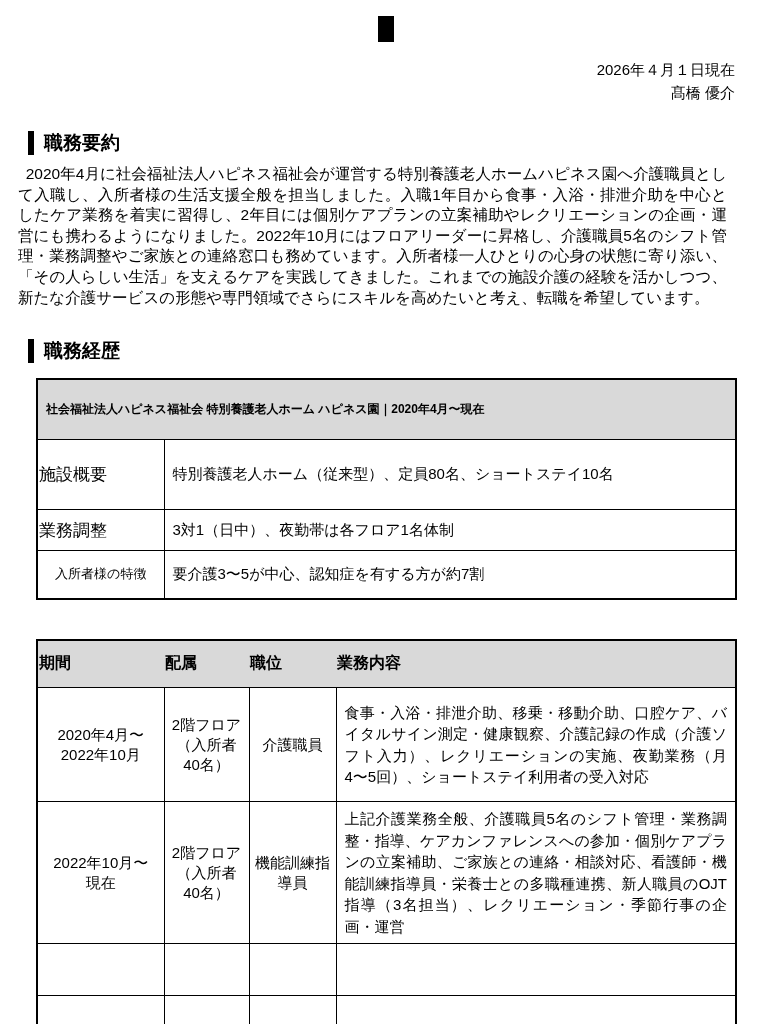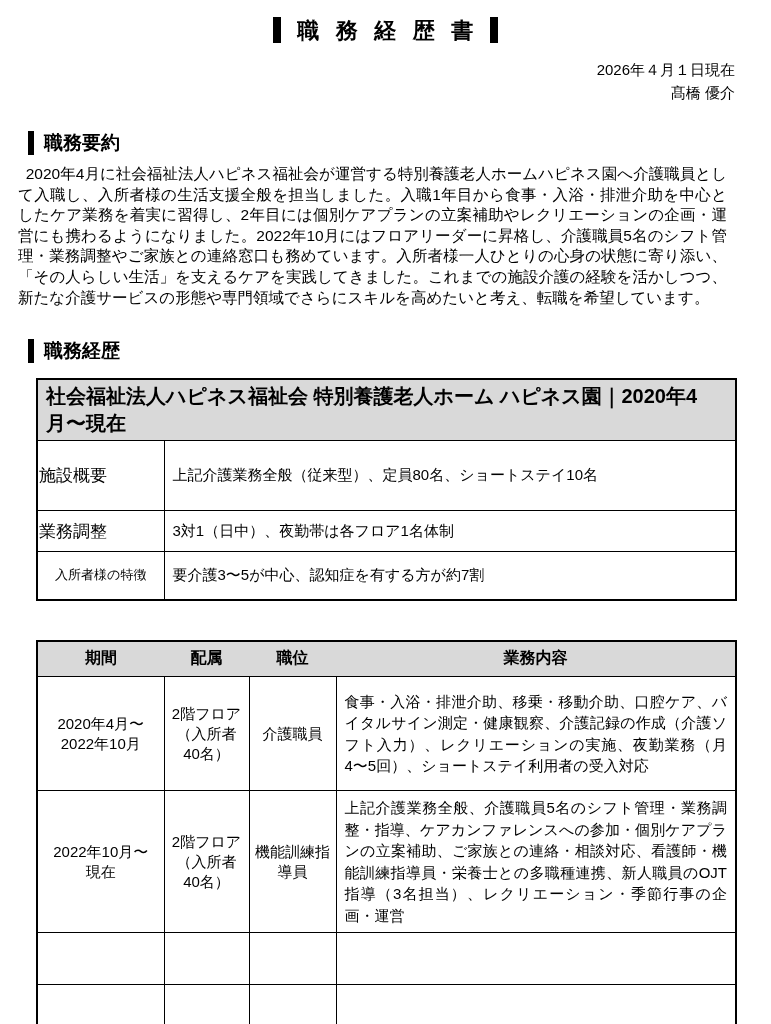--- a/index.html
+++ b/index.html
@@ -41,52 +41,52 @@
     text-align:justify;
     text-indent:0.5em;
   }
   
   table { border-collapse:collapse; table-layout:fixed; margin-left:36px; width:699px; border:2px solid #000; }
   td, th { box-sizing:border-box; }
   .facility-table { margin-top:14px; }
   .facility-table td { border:1px solid #000; }
   .company-cell {
     background:var(--header-bg,#d9d9d9);
-    font-weight:bold; font-size:20px;
-    padding:3px 8px; height:40px;
+    font-weight:bold; font-size:12px;
+    padding:21px 8px; height:40px;
   }
   .fac-label { text-align:left; font-size:17px; }
   .fac-label-sm { text-align:center; font-size:13px; }
   .fac-value { font-size:15px; padding:4px 8px; text-align:left; }
   .fac-row-1 td { height:70px; }
   .fac-row-2 td { height:41px; }
   .fac-row-3 td { height:48px; }
 
   .history-table { margin-top:39px; }
   .history-table thead th {
     background:var(--header-bg,#d9d9d9);
     font-size:16px; font-weight:bold;
-    height:36px; text-align:center;
+    height:48px; text-align:left;
     border:1px solid #000; border-left:none; border-right:none;
   }
   .history-table tbody td { border:1px solid #000; font-size:15px; vertical-align:middle; }
   .cell-center { text-align:center; white-space:pre-line; line-height:20px; padding:2px; }
   .cell-duties { text-align:justify; padding:6px 8px; line-height:21.5px; }
   .hist-row-1 td { height:114px; }
   .hist-row-2 td { height:126px; }
   .hist-row-3 td { height:52px; }
   .hist-row-4 td { height:51px; }
 </style>
 </head>
 <body>
 
 <div class="page">
 
   <div class="title-row">
-    <span class="tbar"></span><span class="title-text">職務経歴書</span><span class="tbar"></span>
+    <span class="tbar"></span><span class="tbar"></span>
   </div>
 
   <div class="meta">
     <div>2026年４月１日現在</div>
     <div>髙橋 優介</div>
   </div>
 
   <div class="section-heading sh-summary">
     <span class="hbar"></span>
     <span>職務要約</span>
@@ -103,21 +103,21 @@
     <colgroup>
         <col style="width:127px">
         <col style="width:572px">
       </colgroup>
     <tbody>
       <tr>
         <td colspan="2" class="company-cell">社会福祉法人ハピネス福祉会 特別養護老人ホーム ハピネス園｜2020年4月〜現在</td>
       </tr>
       <tr class="fac-row-1">
         <td class="fac-label">施設概要</td>
-        <td class="fac-value">上記介護業務全般（従来型）、定員80名、ショートステイ10名</td>
+        <td class="fac-value">特別養護老人ホーム（従来型）、定員80名、ショートステイ10名</td>
       </tr>
       <tr class="fac-row-2">
         <td class="fac-label">業務調整</td>
         <td class="fac-value">3対1（日中）、夜勤帯は各フロア1名体制</td>
       </tr>
       <tr class="fac-row-3">
         <td class="fac-label-sm">入所者様の特徴</td>
         <td class="fac-value">要介護3〜5が中心、認知症を有する方が約7割</td>
       </tr>
     </tbody>

